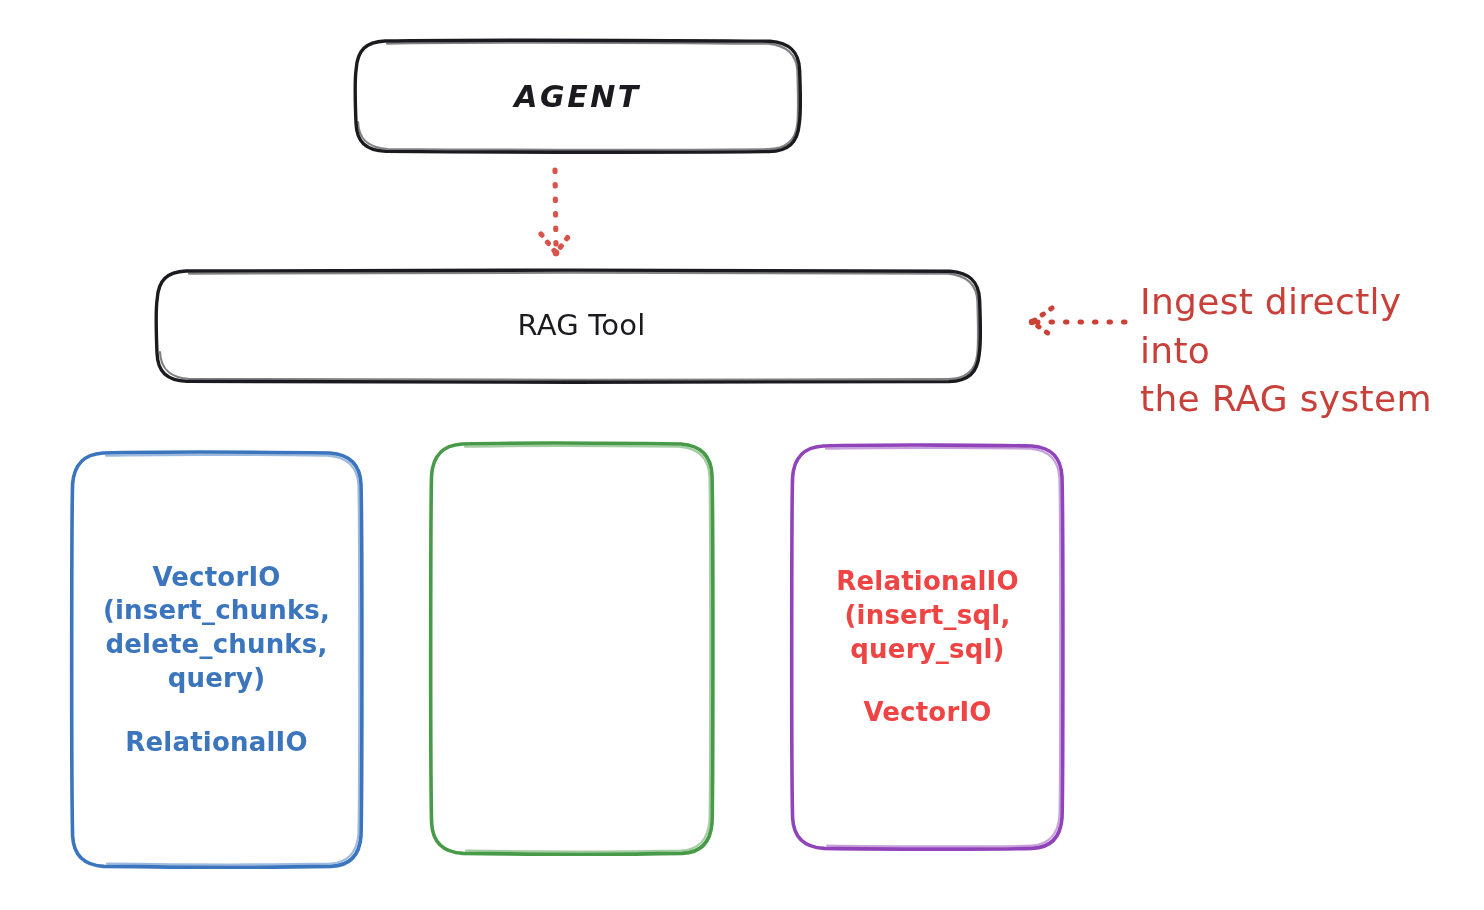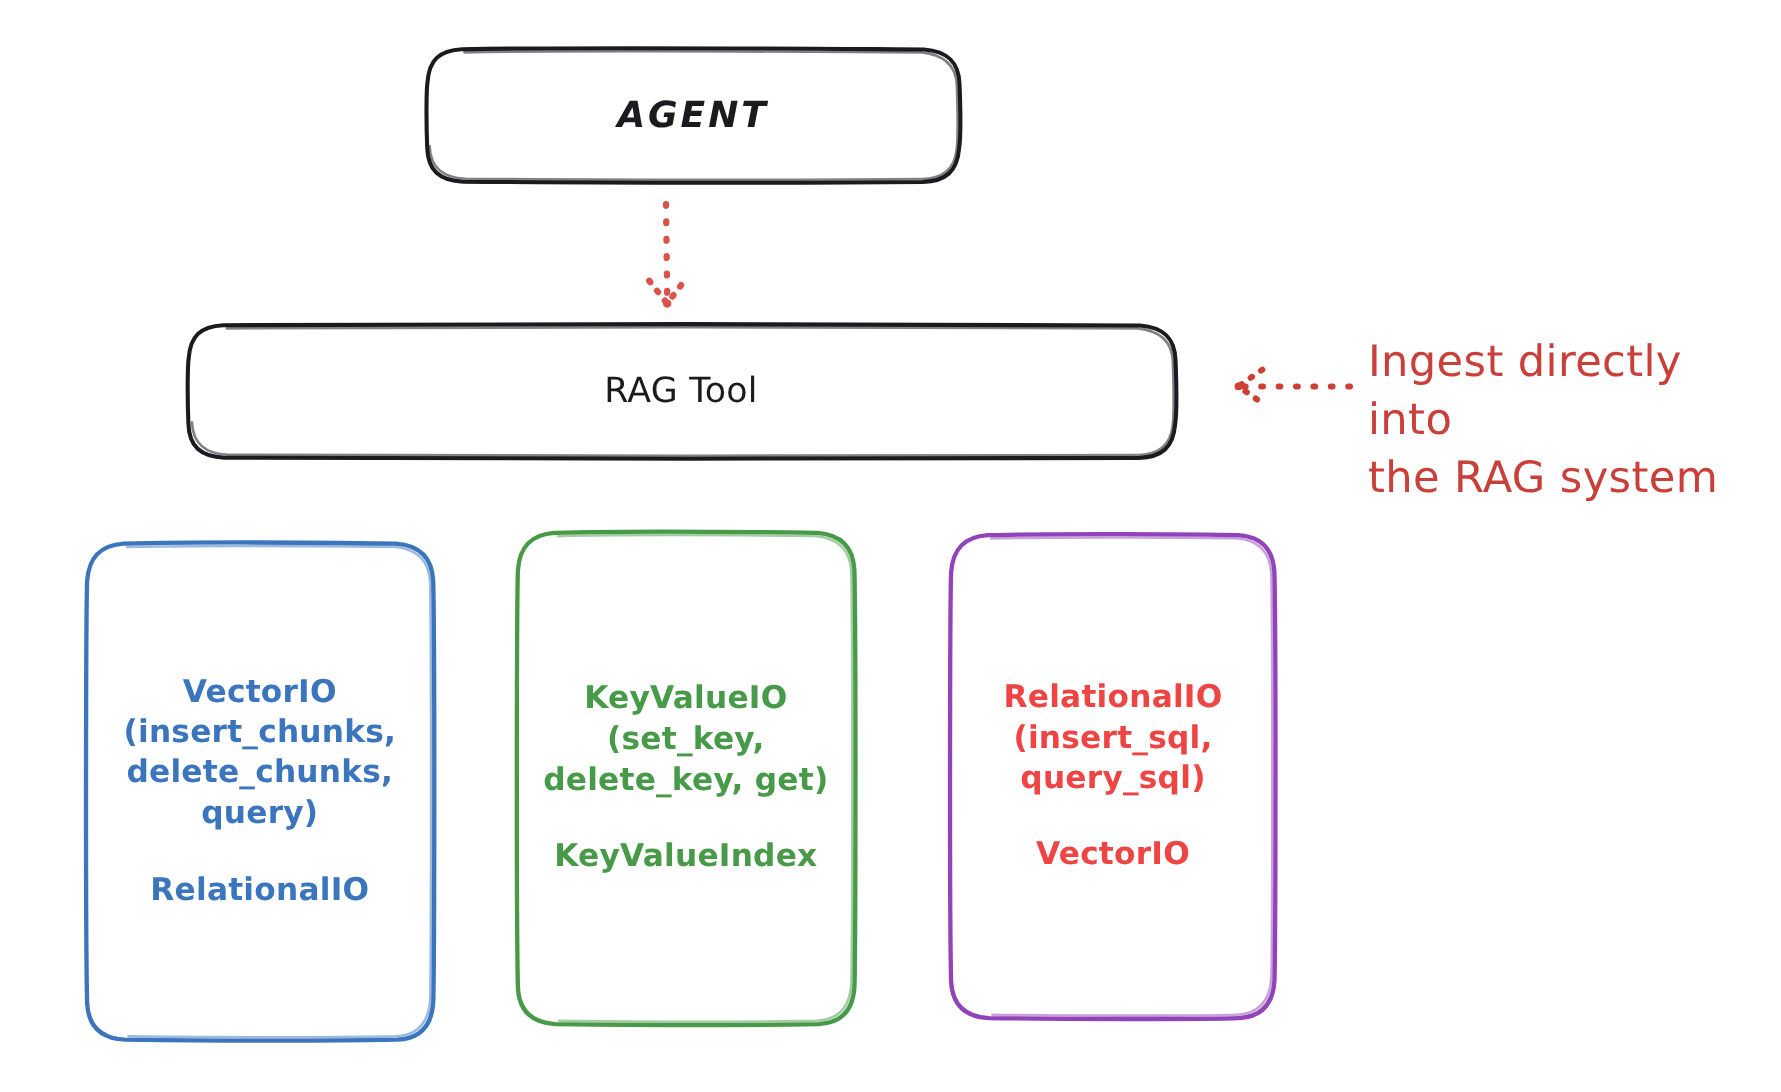--- a/index.html
+++ b/index.html
@@ -48,21 +48,21 @@
     width: 445px;
     height: 112px;
     font-size: 30px;
     font-style: italic;
     font-weight: 600;
     letter-spacing: 2.5px;
     color: #1b1b1f;
   }
 
   .ragtool-label {
-    left: 155px;
+    left: 169px;
     top: 270px;
     width: 825px;
     height: 112px;
     font-size: 29px;
     color: #1b1b1f;
   }
 
   .store-label {
     font-size: 26px;
     font-weight: 700;
@@ -182,26 +182,20 @@
   <div class="node-text ragtool-label">RAG Tool</div>
 
   <div class="node-text store-label vector-label">
     <span>VectorIO
 (insert_chunks,
 delete_chunks,
 query)</span>
     <span class="sub">RelationalIO</span>
   </div>
 
-  <div class="node-text store-label kv-label">
-    <span>KeyValueIO
-(set_key,
-delete_key, get)</span>
-    <span class="sub">KeyValueIndex</span>
-  </div>
 
   <div class="node-text store-label rel-label">
     <span>RelationalIO
 (insert_sql,
 query_sql)</span>
     <span class="sub">VectorIO</span>
   </div>
 
   <div class="annotation">Ingest directly into
 the RAG system</div>

